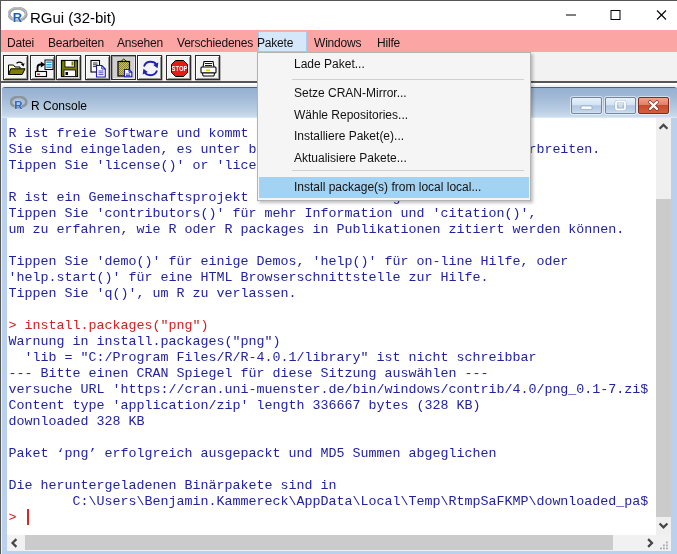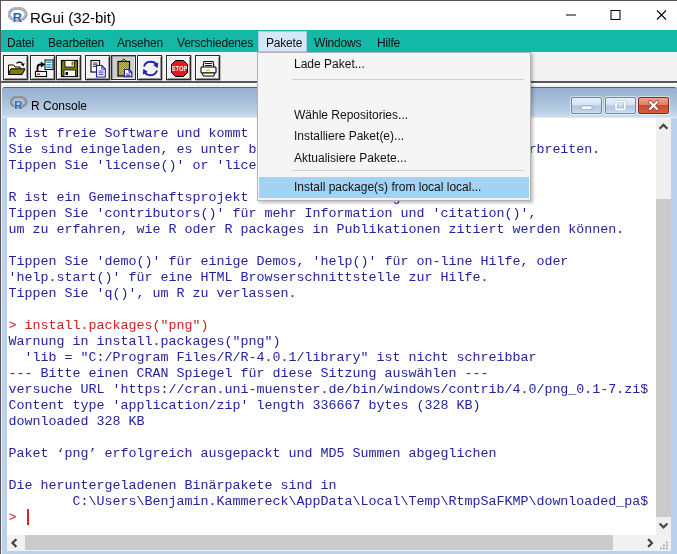--- a/index.html
+++ b/index.html
@@ -3,21 +3,21 @@
 <meta charset="utf-8">
 <style>
   html,body{margin:0;padding:0;}
   #win{position:relative;width:677px;height:554px;background:#fff;overflow:hidden;
        font-family:"Liberation Sans",sans-serif;box-sizing:border-box;}
   #win *{box-sizing:border-box;}
   
   #titlebar{position:absolute;left:0;top:0;width:100%;height:30px;background:#fff;}
   #apptitle{position:absolute;left:30px;top:9px;font-size:15px;color:#000;}
   
-  #menubar{position:absolute;left:0;top:30px;width:100%;height:22px;background:#14b8a6;font-size:12px;color:#111;letter-spacing:-0.2px;}
+  #menubar{position:absolute;left:0;top:30px;width:100%;height:22px;background:#fca5a5;font-size:12px;color:#111;letter-spacing:-0.2px;}
   .mi{position:absolute;top:1.5px;height:22px;line-height:22px;}
   #pakhl{position:absolute;left:257.5px;top:0.5px;width:49.5px;height:21px;background:#d4e8fa;box-shadow:inset 0 0 0 1px #a5cbee;}
   
   #toolbar{position:absolute;left:0;top:52px;width:100%;height:29px;background:#f2f2f2;}
   .tb{position:absolute;top:3px;width:25px;height:25px;background:#f3f3f3;border:1px solid #2a2a2a;
       box-shadow:inset 1px 1px 0 #fff, inset -1px -1px 0 #999, 0.5px 0.5px 0 #777;}
   .tb svg{position:absolute;left:2px;top:2px;}
   .tbp{background:#cfcfcf;box-shadow:inset 1px 1px 0 #9b9b9b, inset -1px -1px 0 #e8e8e8;}
   
   #mdi{position:absolute;left:0;top:81px;width:100%;height:473px;background:#f0f0f0;}
@@ -71,21 +71,21 @@
       <line x1="109" y1="10.5" x2="100" y2="19.5" stroke="#000" stroke-width="1.1"></line>
     </svg>
   </div>
 
   <div id="menubar">
     <div id="pakhl"></div>
     <div class="mi" style="left:7px;">Datei</div>
     <div class="mi" style="left:48px;">Bearbeiten</div>
     <div class="mi" style="left:117px;">Ansehen</div>
     <div class="mi" style="left:177px;">Verschiedenes</div>
-    <div class="mi" style="left:266px;">Pakete</div>
+    <div class="mi" style="left:257px;">Pakete</div>
     <div class="mi" style="left:314px;">Windows</div>
     <div class="mi" style="left:377px;">Hilfe</div>
   </div>
 
   <div id="toolbar">
     <div class="tb" style="left:3px;">
       <svg width="21" height="21" viewBox="0 0 21 21">
         <path d="M10.5 5.2 Q13.5 3 16 5 L16.6 5.6" fill="none" stroke="#000" stroke-width="1.3"></path>
         <polygon points="18.6,5.2 17.5,8.6 14.9,6.2" fill="#000"></polygon>
         <path d="M2.5 16.5 L2.5 7 L7.5 7 L9 9 L14 9 L14 10.8" fill="#ffffc8" stroke="#000" stroke-width="1"></path>
@@ -252,19 +252,20 @@
             <rect x="7" y="12.5" width="1.8" height="1.8"></rect>
             <rect x="10" y="12.5" width="1.8" height="1.8"></rect>
         </g>
       </svg>
     </div>
   </div>
 
   <div id="popup">
     <div class="pi" style="top:1px;">Lade Paket...</div>
     <div class="psep" style="top:26px;"></div>
+    <div class="pi" style="top:29.5px;">Setze CRAN-Mirror...</div>
     <div class="pi" style="top:73px;">Installiere Paket(e)...</div>
     <div class="pi" style="top:51.5px;">Wähle Repositories...</div>
     <div class="pi" style="top:95px;">Aktualisiere Pakete...</div>
     <div class="psep" style="top:117px;"></div>
     <div class="pi" id="pihl" style="top:124px;">Install package(s) from local local...</div>
   </div>
 </div>
 
 </body></html>

